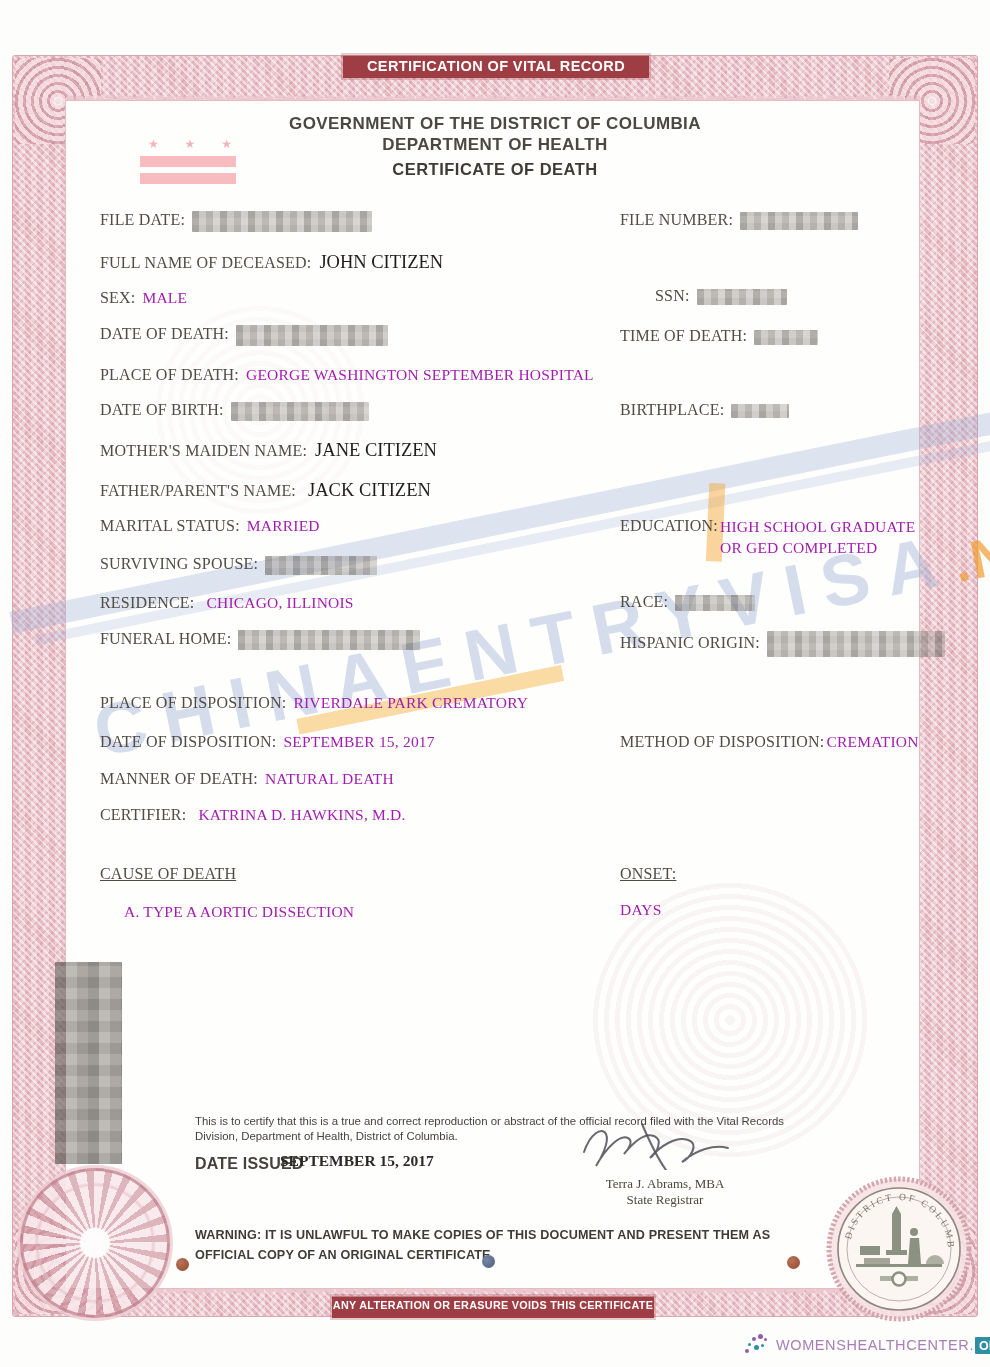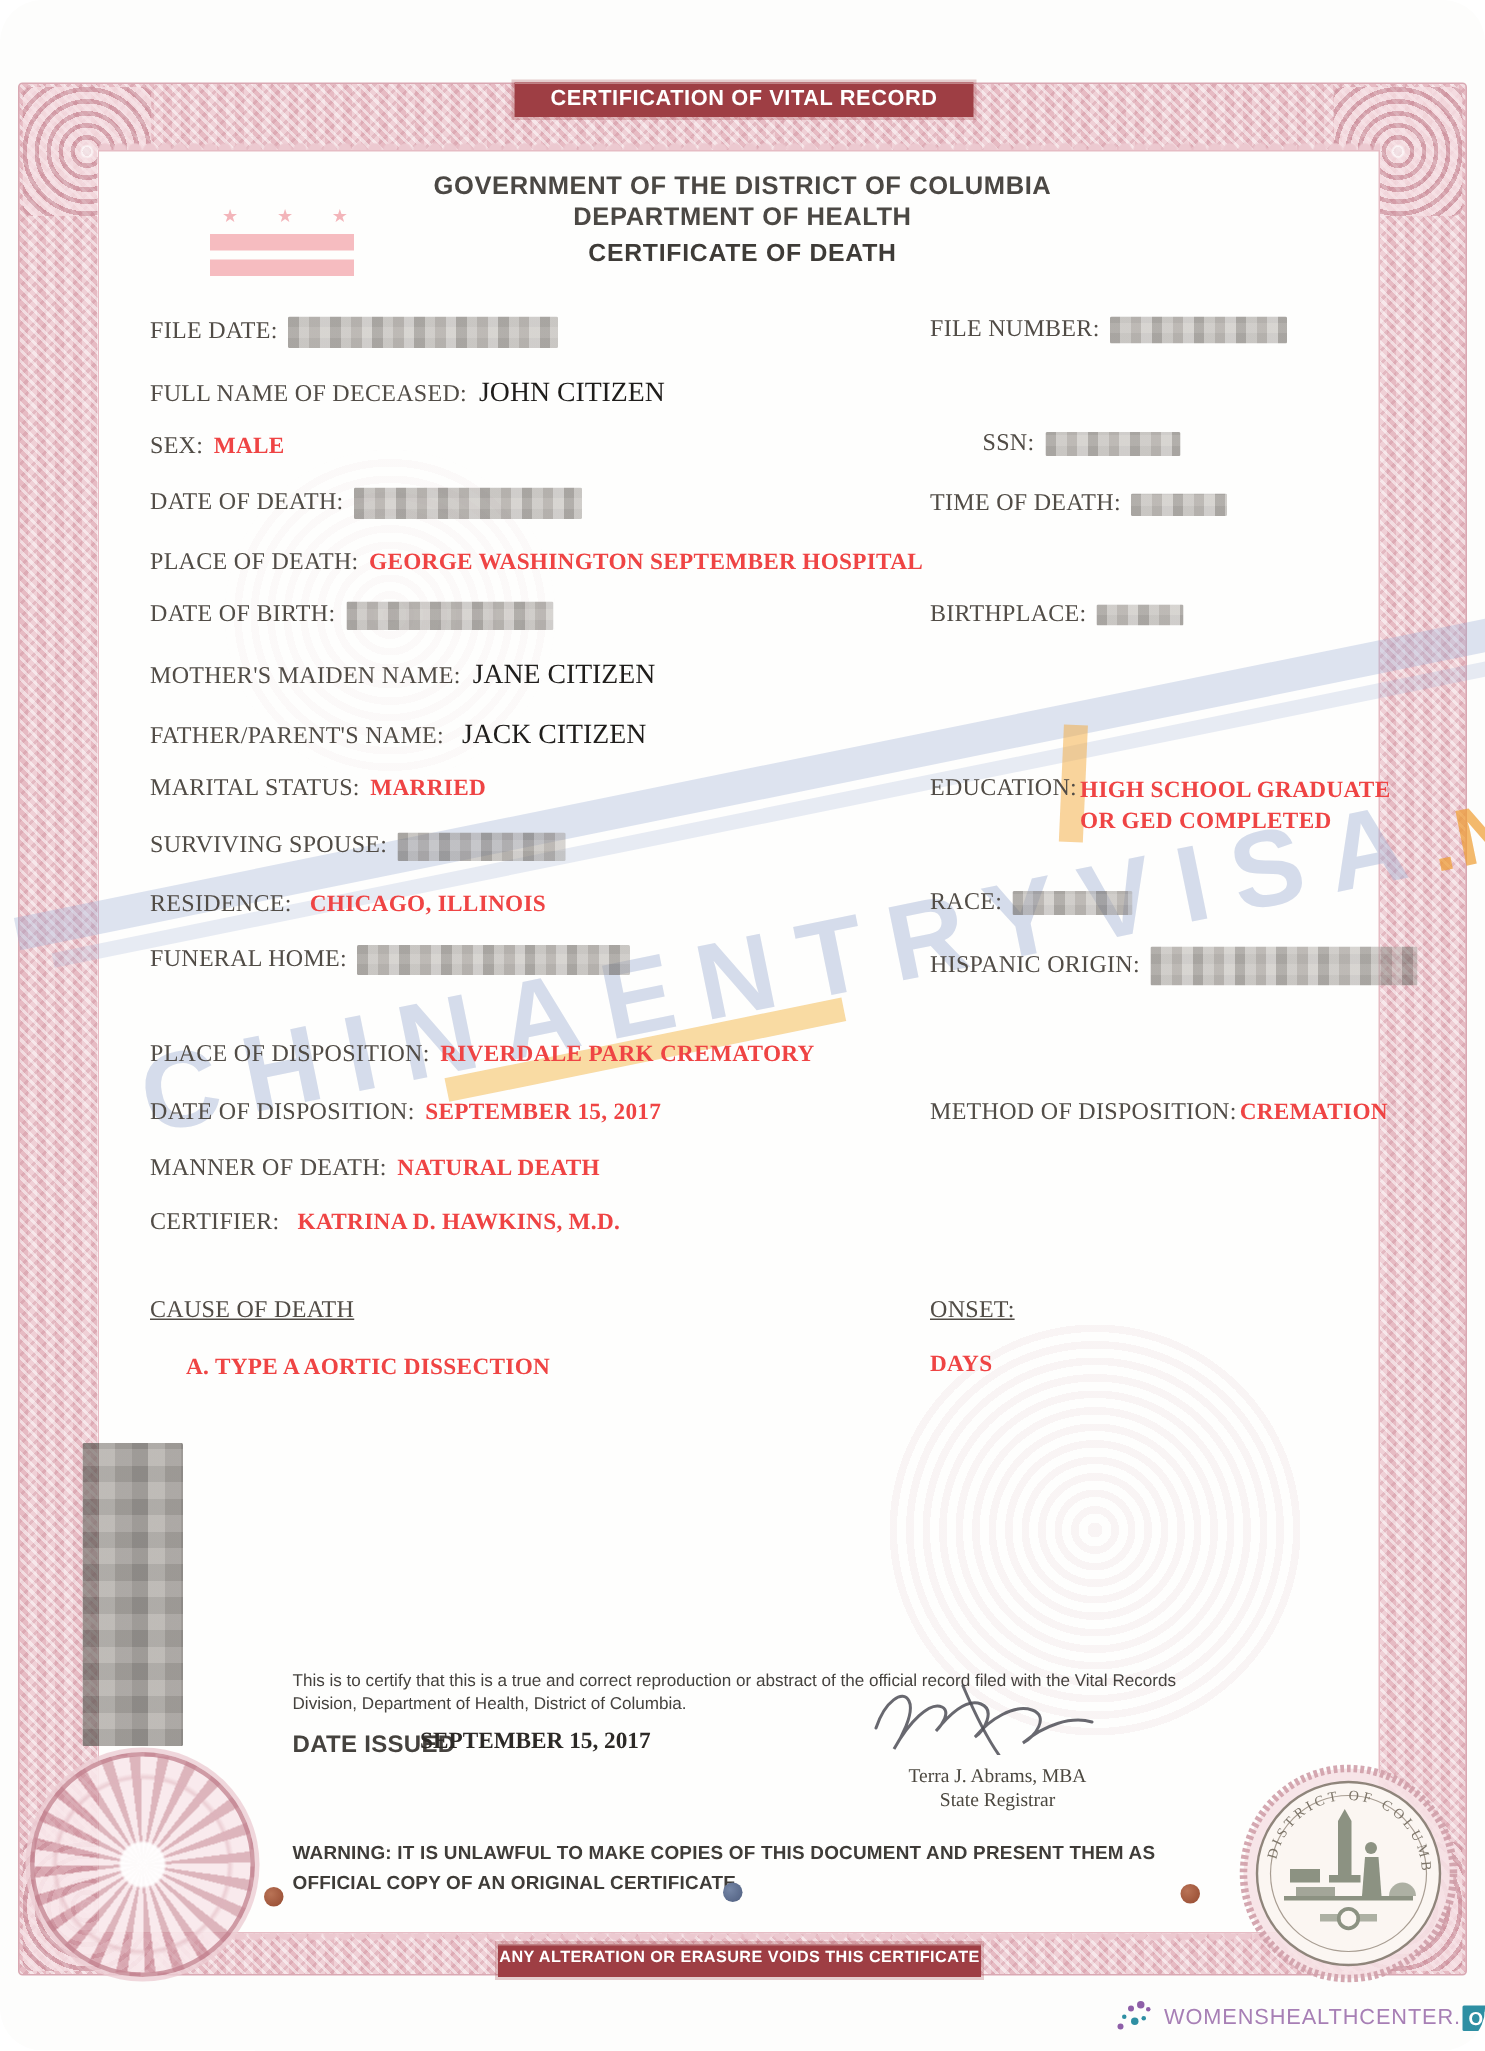--- a/index.html
+++ b/index.html
@@ -1,20 +1,20 @@
 <!DOCTYPE html>
 <html><head>
 <meta charset="utf-8">
 <style>
   * { margin:0; padding:0; box-sizing:border-box; }
   body { background:#ffffff; }
   .page {
     position:relative; width:990px; height:1367px; margin:0 auto;
     background:#fdfdfc; overflow:hidden;
-    font-family:"Liberation Serif", serif; color:#4f4a45;border-radius:28px;
+    font-family:"Liberation Serif", serif; color:#4f4a45;
   }
   
   .frame {
     position:absolute; left:12px; top:55px; width:966px; height:1262px;
     background:
       repeating-linear-gradient(45deg, rgba(255,255,255,.5) 0 2px, transparent 2px 5px),
       repeating-linear-gradient(-45deg, rgba(198,132,145,.30) 0 2px, transparent 2px 6px),
       repeating-linear-gradient(90deg, rgba(224,170,180,.45) 0 6px, rgba(243,216,221,.45) 6px 12px),
       #ecc9d0;
     border:1px solid #d9a8b2; border-radius:3px;
@@ -59,21 +59,21 @@
   .wm-oband2 { position:absolute; left:642px; top:-86px; width:16px; height:78px; background:rgba(243,170,60,.5); transform:rotate(14deg); }
   .wm-text { position:absolute; left:0; top:-6px; white-space:nowrap;
     font-family:"Liberation Sans", sans-serif; font-weight:bold;
     font-size:72px; letter-spacing:17px; color:rgba(158,173,210,.42); }
   .wm-net { font-size:54px; letter-spacing:2px; color:rgba(238,158,52,.72); }
   .ghost { position:absolute; border-radius:50%;
     background:repeating-radial-gradient(circle, rgba(205,160,170,.10) 0 5px, transparent 5px 11px); }
   
   .row { position:absolute; white-space:nowrap; }
   .lbl { font-size:16px; color:#514c46; letter-spacing:.2px; }
-  .val { font-size:15.5px; font-weight:bold; color:#ef4444; letter-spacing:.2px; margin-left:7px; }
+  .val { font-size:15.5px; font-weight:normal; color:#a21caf; letter-spacing:.2px; margin-left:7px; }
   .val-name { font-size:18.5px; font-weight:normal; color:#1f1d1b; margin-left:8px; }
   .val-tight { margin-left:2px; }
   .val-block { display:inline-block; vertical-align:top; width:218px; white-space:normal; line-height:1.35; }
   .underline { text-decoration:underline; }
   .redact { display:inline-block; vertical-align:middle; margin-left:7px; border-radius:1px;
     background-image:
       repeating-linear-gradient(0deg, rgba(90,85,80,.16) 0 7px, rgba(155,150,145,.20) 7px 14px),
       repeating-linear-gradient(90deg, rgba(118,113,108,.52) 0 7px, rgba(178,173,168,.42) 7px 14px, rgba(140,133,128,.5) 14px 21px, rgba(192,187,182,.38) 21px 28px);
   }
   .redact-big { position:absolute; border-radius:1px;

